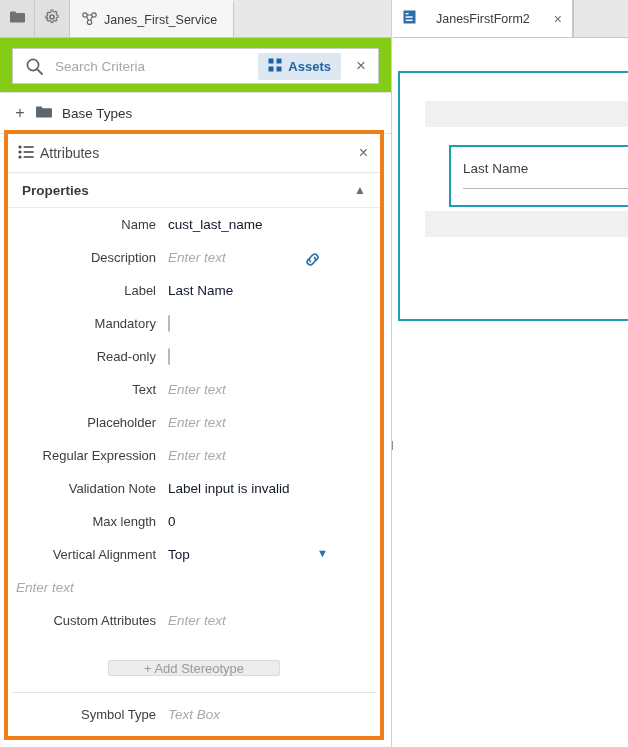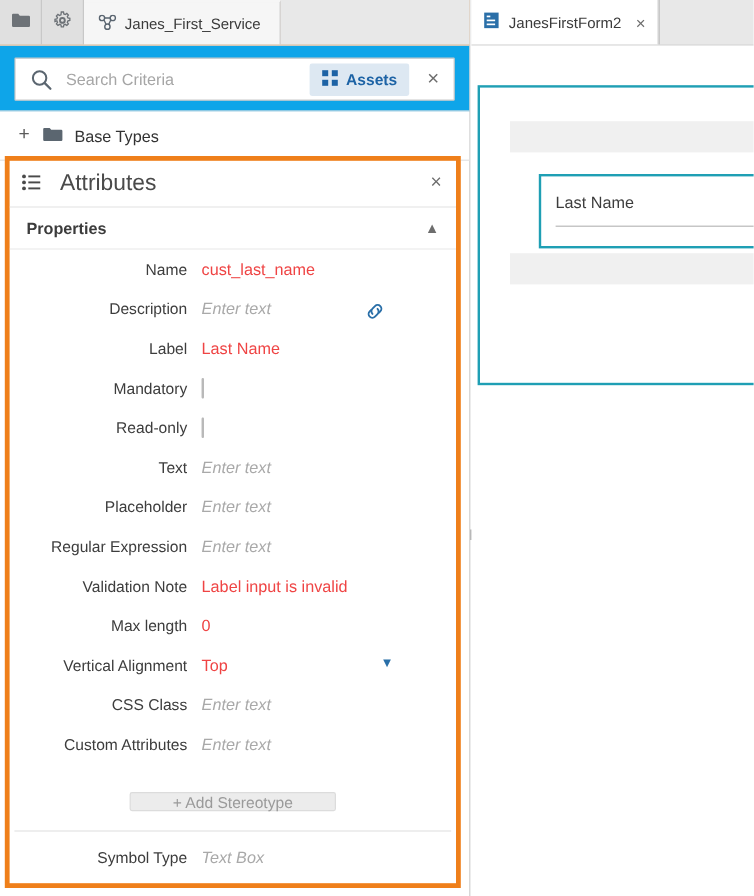--- a/index.html
+++ b/index.html
@@ -58,21 +58,21 @@
     font-size: 12.5px;
     color: #3a3a3a;
   }
   .tabstrip-filler {
     flex: 1;
     background: #e8e8e8;
   }
 
   
   #search-region {
-    background: #0ea5e9;
+    background: #84cc16;
     padding: 10px 12px 8px 12px;
     border-bottom: 1px solid #e2e2e2;
     box-sizing: border-box;
   }
   #search-box {
     display: flex;
     align-items: center;
     height: 36px;
     border: 1px solid #c9c9c9;
     background: #ffffff;
@@ -152,22 +152,22 @@
     overflow: hidden;
   }
   #attributes-header {
     display: flex;
     align-items: center;
     height: 38px;
     padding: 0 12px 0 10px;
     border-bottom: 1px solid #e6e6e6;
   }
   #attributes-title {
-    margin-left: 16px;
-    font-size: 19px;
+    margin-left: 6px;
+    font-size: 14px;
     color: #4a4a4a;
     flex: 1;
   }
   #attributes-close {
     color: #6d6d6d;
     font-size: 16px;
     cursor: pointer;
     user-select: none;
   }
   #properties-header {
@@ -201,21 +201,21 @@
     width: 152px;
     text-align: right;
     padding-right: 12px;
     font-size: 13px;
     color: #3d3d3d;
     box-sizing: border-box;
   }
   .prop-value {
     flex: 1;
     font-size: 13.5px;
-    color: #ef4444;
+    color: #0f172a;
   }
   .prop-value.placeholder { color: #a9a9a9; font-style: italic; }
   .checkbox {
     width: 15px;
     height: 15px;
     border: 1px solid #b9b9b9;
     background: #efefef;
     border-radius: 1px;
     box-sizing: border-box;
     cursor: pointer;
@@ -293,21 +293,21 @@
   #right-tabstrip {
     height: 37px;
     background: #e8e8e8;
     border-bottom: 1px solid #c8c8c8;
     display: flex;
     align-items: stretch;
   }
   .rtab {
     display: flex;
     align-items: center;
-    gap: 8px;
+    gap: 20px;
     padding: 0 10px 0 10px;
     background: #ffffff;
     border-right: 1px solid #c8c8c8;
     font-size: 12.5px;
     color: #3a3a3a;
     cursor: pointer;
   }
   .rtab .close {
     color: #6d6d6d;
     font-size: 14px;
@@ -520,21 +520,20 @@
         <div class="prop-value">0</div>
       </div>
 
       <div class="prop-row">
         <div class="prop-label">Vertical Alignment</div>
         <div class="prop-value">Top</div>
         <span class="dropdown-caret">▼</span>
       </div>
 
       <div class="prop-row">
-        <div class="prop-label">CSS Class</div>
         <div class="prop-value placeholder">Enter text</div>
       </div>
 
       <div class="prop-row">
         <div class="prop-label">Custom Attributes</div>
         <div class="prop-value placeholder">Enter text</div>
       </div>
 
       <div id="add-stereotype-wrap">
         <div id="add-stereotype">+  Add Stereotype</div>

